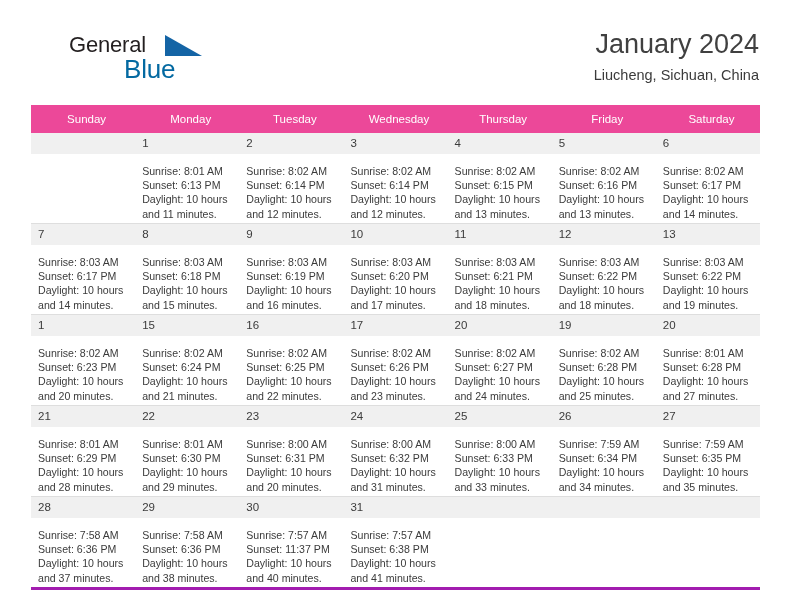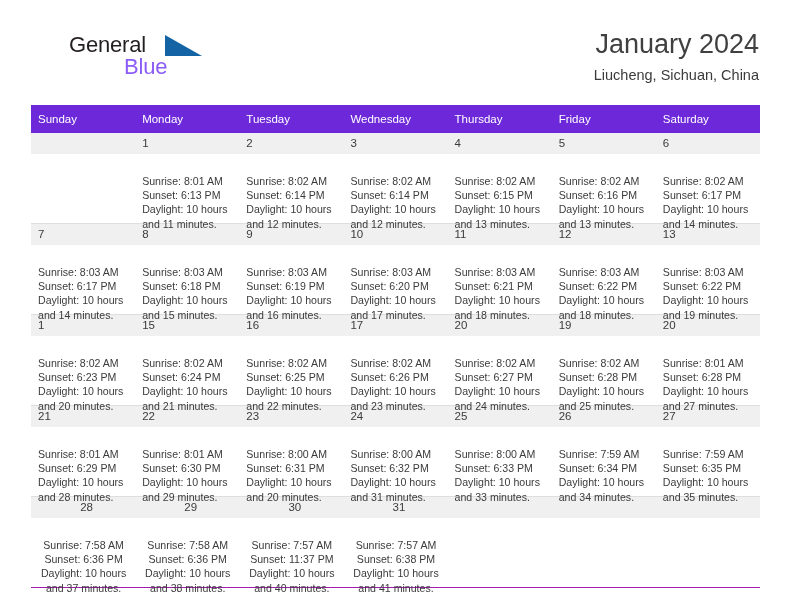--- a/index.html
+++ b/index.html
@@ -43,23 +43,23 @@
     top: 0;
     font-size: 22px;
     letter-spacing: -0.2px;
     color: #231f20;
     font-family: "Liberation Sans", sans-serif;
   }
   .brand-blue {
     position: absolute;
     left: 55px;
     top: 22px;
-    font-size: 22px;
+    font-size: 26px;
     letter-spacing: -0.2px;
-    color: #8b5cf6;
+    color: #0369a1;
     font-family: "Liberation Sans", sans-serif;
   }
   .brand-tri-svg {
     position: absolute;
     left: 96px;
     top: 3px;
   }
 
   .title-block {
     position: absolute;
@@ -84,25 +84,25 @@
   
   .calendar {
     position: absolute;
     left: 31px;
     top: 105px;
     width: 729px;
     border-collapse: collapse;
     table-layout: fixed;
   }
   .calendar th {
-    background: #6d28d9;
+    background: #ec4899;
     color: #ffffff;
     font-weight: normal;
     font-size: 11.5px;
-    text-align: left;
+    text-align: center;
     padding: 5px 0 5px 7px;
     height: 18px;
     border: none;
   }
   .calendar td {
     vertical-align: top;
     padding: 0;
     border: none;
     width: 104.14px;
     height: 90px;
@@ -118,37 +118,36 @@
     background: #f0f0f0;
     padding: 3px 0 4px 7px;
     height: 14px;
     line-height: 14px;
     box-sizing: content-box;
   }
   .daynum.blank {
     color: transparent;
   }
   .details {
-    padding: 20px 6px 0 7px;
+    padding: 10px 6px 0 7px;
     font-size: 10.6px;
     line-height: 14.2px;
     color: #3b3b3b;
   }
   .details div {
     white-space: nowrap;
   }
   tr.week {
     border-bottom: 1px solid #d8d8d8;
   }
   .calendar tbody tr td {
     border-bottom: 1px solid #dedede;
   }
   .calendar tbody tr:last-child td {
-    border-bottom: 1px solid #a21caf;
-    text-align: center;
+    border-bottom: 3px solid #a21caf;
   }
   .empty .daynum { background: #f0f0f0; }
   .empty .details { visibility: hidden; }
 </style>
 </head>
 <body>
 
 <div class="page">
 
   <div class="header">

